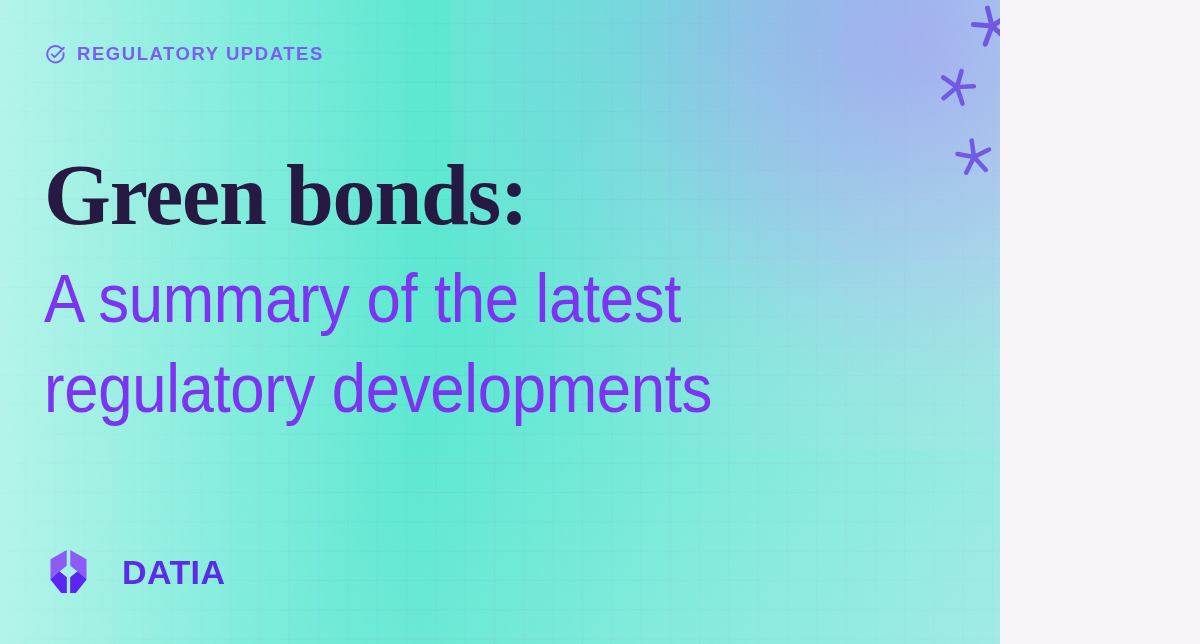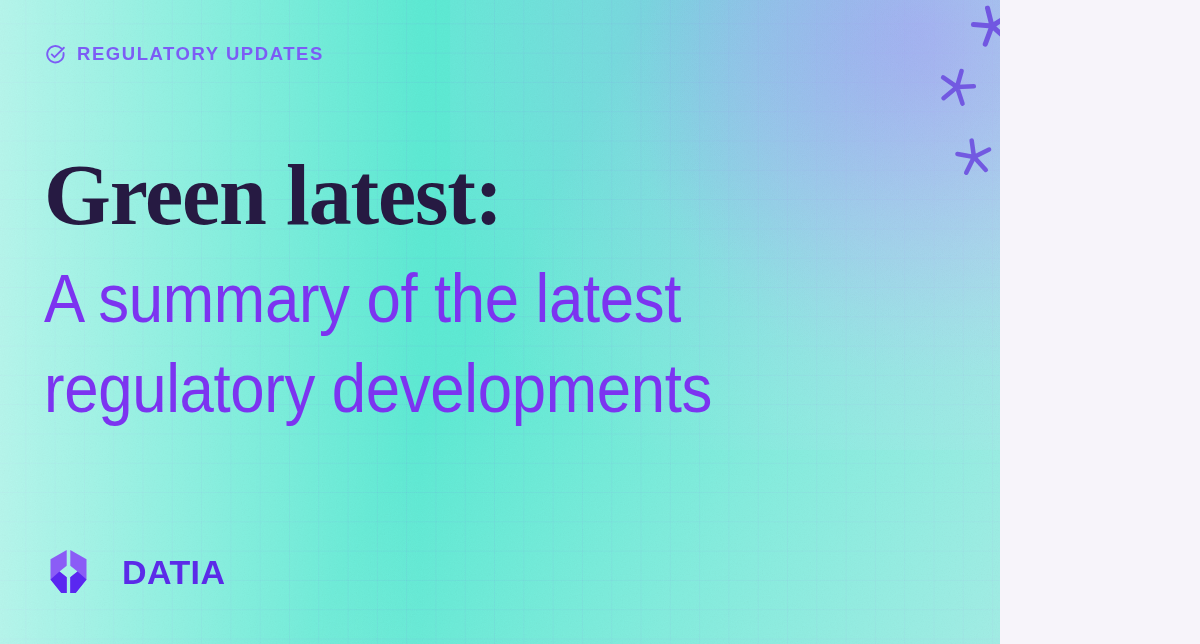--- a/index.html
+++ b/index.html
@@ -181,21 +181,21 @@
 
   <div class="eyebrow">
     <svg class="eyebrow-icon" viewBox="0 0 24 24" fill="none" xmlns="http://www.w3.org/2000/svg">
       <path d="M21.2 10.3A9.4 9.4 0 1 1 18.6 5.1" stroke="#7C5CF5" stroke-width="2.1" stroke-linecap="round" fill="none"></path>
       <path d="M7.7 11.9 L10.9 15.1 L21.6 4.3" stroke="#7C5CF5" stroke-width="2.1" stroke-linecap="round" stroke-linejoin="round" fill="none"></path>
     </svg>
     <span class="eyebrow-text">REGULATORY UPDATES</span>
   </div>
 
   <div class="headline">
-    <h1 class="title">Green latest:</h1>
+    <h1 class="title">Green bonds:</h1>
     <div class="subtitle">
       <span class="subtitle-line">A summary of the latest</span>
       <span class="subtitle-line">regulatory developments</span>
     </div>
   </div>
 
   <div class="logo">
     <svg class="logo-mark" viewBox="0 0 100 100" xmlns="http://www.w3.org/2000/svg">
 
       <path d="M46 2 L10 23 L10 68 L34 98 L46 98 L46 63 L30 50 L46 37 Z" fill="#8B5CF6"></path>

